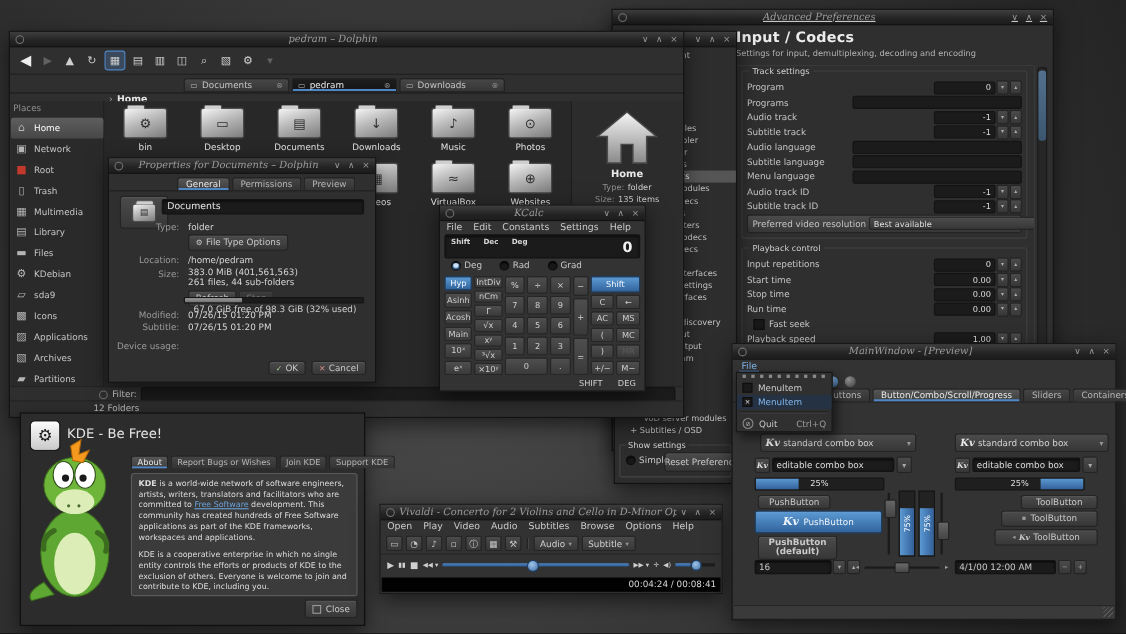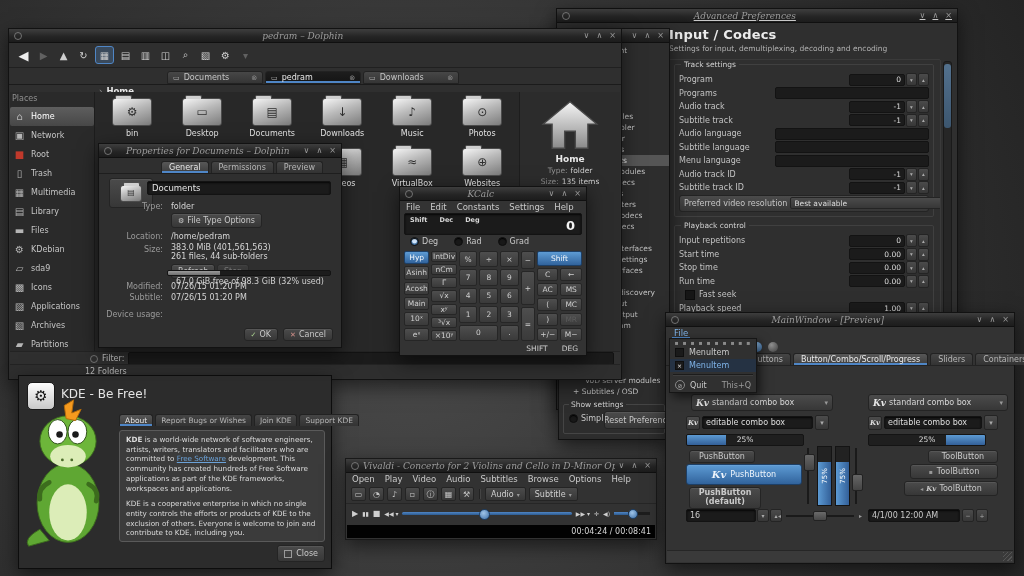--- a/index.html
+++ b/index.html
@@ -985,21 +985,21 @@
           </div>
           <div class="mi on">
             <span class="cb"></span>
             <span>MenuItem</span>
           </div>
       </div>
       <div class="msep"></div>
       <div class="mi">
         <span class="qi">⊘</span>
         <span>Quit</span>
-        <span class="sc">This+Q</span>
+        <span class="sc">Ctrl+Q</span>
       </div>
     </div>
 
     <span class="combo mwx" style="left:25px;top:81px;width:132px;height:13px;">
       <span class="kvg">Kv</span>
       <span>standard combo box</span>
         <span class="car"></span>
     </span>
     <span class="ecombo mwx" style="left:20px;top:102px;width:143px;">
       <span class="eik">Kv</span>

